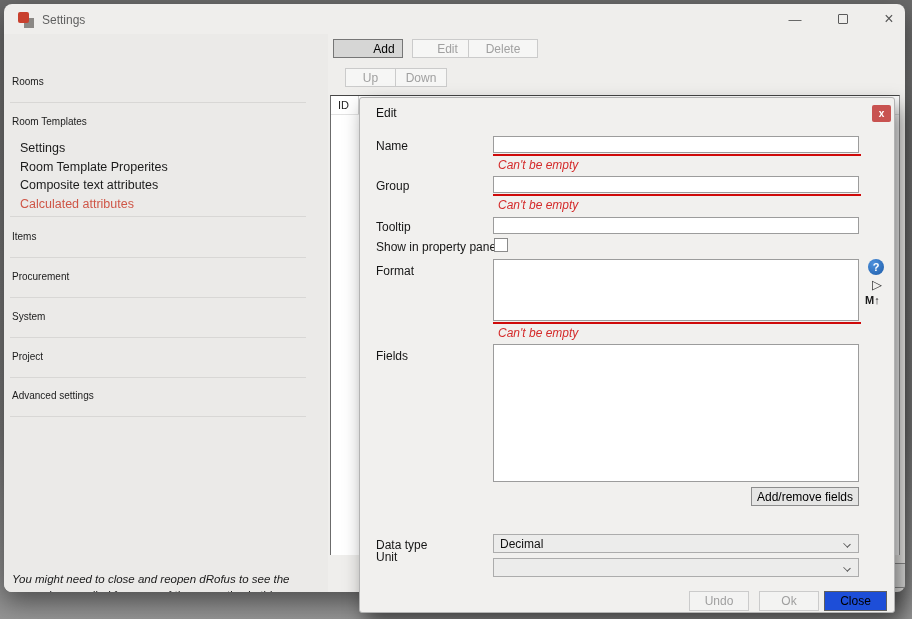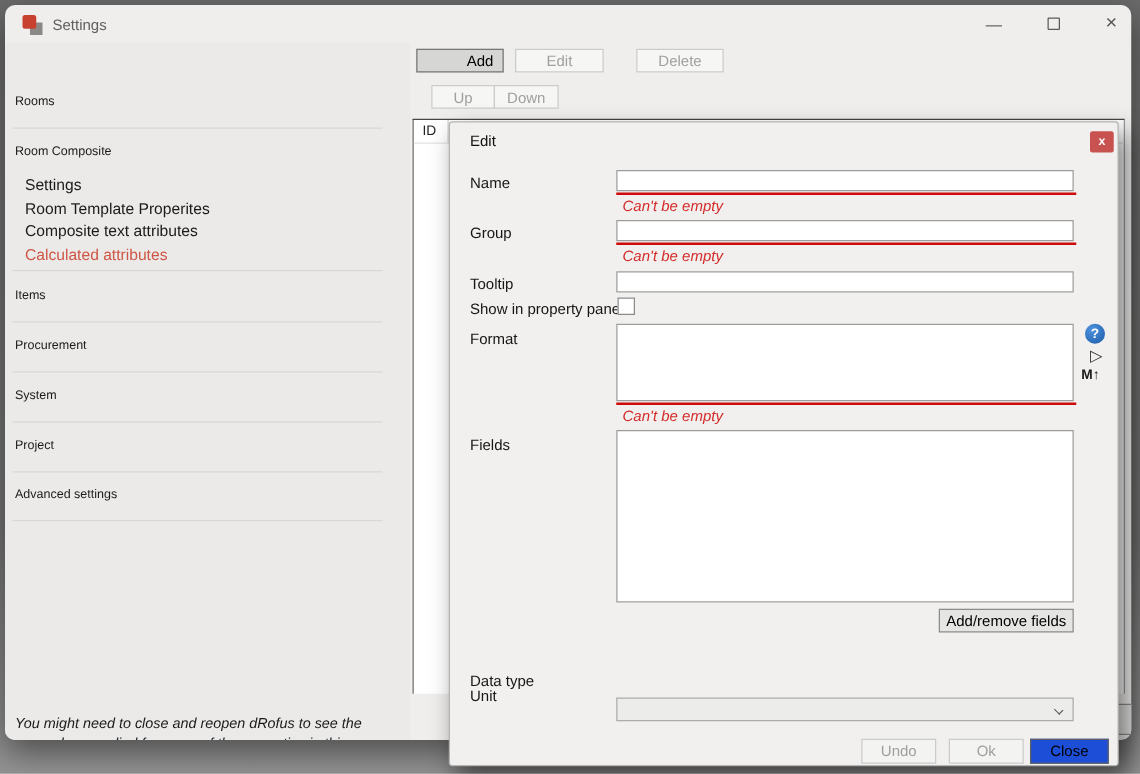--- a/index.html
+++ b/index.html
@@ -105,21 +105,21 @@
       </div>
       <div class="winctl close">
         <span>×</span>
       </div>
     </div>
 
     <div class="sidebar">
       <div class="nav-h" style="top:42px">Rooms</div>
       <div class="sep" style="top:68px"></div>
 
-      <div class="nav-h" style="top:82px">Room Composite</div>
+      <div class="nav-h" style="top:82px">Room Templates</div>
       <div class="nav-s" style="top:107px">Settings</div>
       <div class="nav-s" style="top:126px">Room Template Properites</div>
       <div class="nav-s" style="top:144px">Composite text attributes</div>
       <div class="nav-s selected" style="top:163px">Calculated attributes</div>
       <div class="sep" style="top:182px"></div>
 
       <div class="nav-h" style="top:197px">Items</div>
       <div class="sep" style="top:223px"></div>
 
       <div class="nav-h" style="top:237px">Procurement</div>
@@ -132,21 +132,21 @@
       <div class="sep" style="top:343px"></div>
 
       <div class="nav-h" style="top:356px">Advanced settings</div>
       <div class="sep" style="top:382px"></div>
 
       <div class="footnote">You might need to close and reopen dRofus to see the new values applied for some of the properties in this dialog.</div>
     </div>
 
     <div class="btn primary" style="left:329px; top:35px; width:70px;">Add</div>
     <div class="btn" style="left:408px; top:35px; width:71px;">Edit</div>
-    <div class="btn" style="left:505px; top:35px; width:70px;">Delete</div>
+    <div class="btn" style="left:464px; top:35px; width:70px;">Delete</div>
     <div class="btn" style="left:329px; top:64px; width:51px;margin-left:12px;">Up</div>
     <div class="btn" style="left:391px; top:64px; width:52px;">Down</div>
 
     <div class="table">
       <div class="table-header">
         <span class="col-id">ID</span>
         <span class="col-sep"></span>
       </div>
     </div>
 
@@ -184,20 +184,24 @@
       <span>?</span>
     </div>
     <div class="tool run-tool">▷</div>
     <div class="tool mup-tool">M↑</div>
 
     <div class="dlg-label" style="top:251px">Fields</div>
     <textarea class="dlg-area" style="top: 246px; height: 138px;"></textarea>
     <div class="addremove">Add/remove fields</div>
 
     <div class="dlg-label" style="top:440px">Data type</div>
+    <div class="dlg-select" style="top:436px">
+      <span>Decimal</span>
+      <span class="chev"></span>
+    </div>
 
     <div class="dlg-label" style="top:452px">Unit</div>
     <div class="dlg-select" style="top:460px">
       <span></span>
       <span class="chev"></span>
     </div>
 
     <div class="dlg-btn" style="left:329px; top:493px; width:60px;">Undo</div>
     <div class="dlg-btn" style="left:399px; top:493px; width:60px;">Ok</div>
     <div class="dlg-btn enabled" style="left:464px; top:493px; width:63px;">Close</div>

